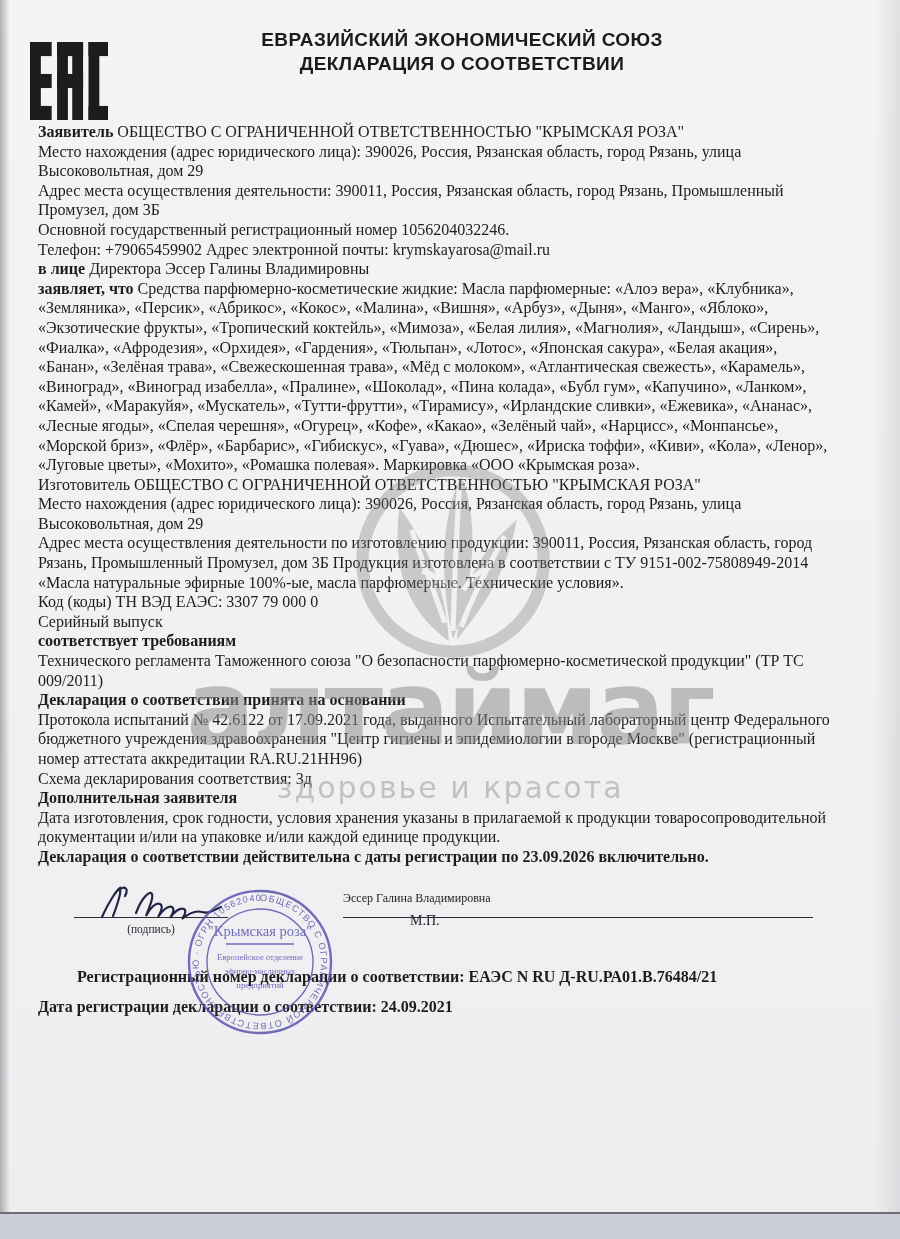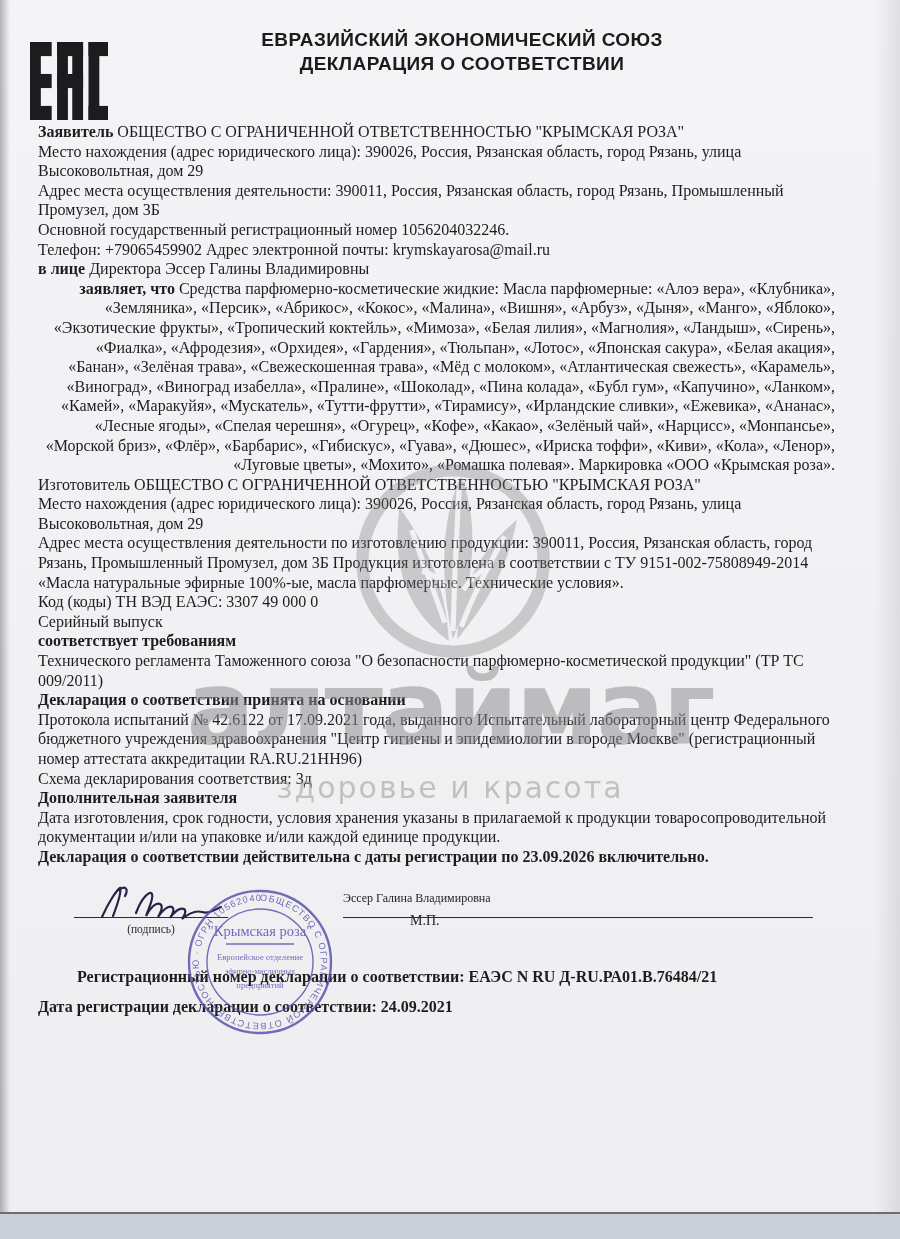--- a/index.html
+++ b/index.html
@@ -28,21 +28,21 @@
     font-family:"Liberation Sans", sans-serif;font-weight:bold;
     font-size:19px;line-height:24px;color:#1b1b1d;letter-spacing:.4px;padding-left:12px;
   }
   .eac{position:absolute;left:30px;top:40px;}
   .content{
     position:absolute;left:38px;top:122px;width:797px;
     font-size:16px;line-height:19.6px;color:#1d1d20;
   }
   .content p{margin:0;}
   b,.b{font-weight:bold;} .mb8{margin-bottom:8px;} .mb10{margin-bottom:10px;}
-  .mb14{margin-bottom:14px;text-align:right;}
+  .mb14{margin-bottom:14px;}
   .sig-area{position:relative;height:86px;margin-top:14px;}
   .sig-line{position:absolute;left:36px;top:36px;width:154px;border-bottom:1.6px solid #2a2a30;}
   .sig-caption{position:absolute;left:36px;top:39px;width:154px;text-align:center;font-size:11.5px;color:#2a2a30;}
   .mp{position:absolute;left:372px;top:30px;font-size:14px;color:#24242a;}
   .fio-name{position:absolute;left:305px;top:8px;width:470px;font-size:12px;color:#1d1d20;}
   .fio-line{position:absolute;left:305px;top:36px;width:470px;border-bottom:1.6px solid #2a2a30;}
   .fio-caption{position:absolute;left:305px;top:39px;width:470px;text-align:center;font-size:11px;color:#2a2a30;}
   .signature-svg{position:absolute;left:58px;top:2px;}
   .reg-lines p{font-weight:bold;}
   .reg-lines p:first-child{margin-bottom:11px;margin-left:39px;}
@@ -98,21 +98,21 @@
       <b>в лице</b> <span>Директора Эссер Галины Владимировны</span>
     </p>
 
     <p class="mb14"><b>заявляет, что</b> <span>Средства парфюмерно-косметические жидкие: Масла парфюмерные: «Алоэ вера», «Клубника», «Земляника», «Персик», «Абрикос», «Кокос», «Малина», «Вишня», «Арбуз», «Дыня», «Манго», «Яблоко», «Экзотические фрукты», «Тропический коктейль», «Мимоза», «Белая лилия», «Магнолия», «Ландыш», «Сирень», «Фиалка», «Афродезия», «Орхидея», «Гардения», «Тюльпан», «Лотос», «Японская сакура», «Белая акация», «Банан», «Зелёная трава», «Свежескошенная трава», «Мёд с молоком», «Атлантическая свежесть», «Карамель», «Виноград», «Виноград изабелла», «Пралине», «Шоколад», «Пина колада», «Бубл гум», «Капучино», «Ланком», «Камей», «Маракуйя», «Мускатель», «Тутти-фрутти», «Тирамису», «Ирландские сливки», «Ежевика», «Ананас», «Лесные ягоды», «Спелая черешня», «Огурец», «Кофе», «Какао», «Зелёный чай», «Нарцисс», «Монпансье», «Морской бриз», «Флёр», «Барбарис», «Гибискус», «Гуава», «Дюшес», «Ириска тоффи», «Киви», «Кола», «Ленор», «Луговые цветы», «Мохито», «Ромашка полевая». Маркировка «ООО «Крымская роза».</span></p>
 
     <p class="mb8"><span>Изготовитель</span> <span>ОБЩЕСТВО С ОГРАНИЧЕННОЙ ОТВЕТСТВЕННОСТЬЮ "КРЫМСКАЯ РОЗА"</span><br>
       <span>Место нахождения (адрес юридического лица): 390026, Россия, Рязанская область, город Рязань, улица Высоковольтная, дом 29</span><br>
       <span>Адрес места осуществления деятельности по изготовлению продукции: 390011, Россия, Рязанская область, город Рязань, Промышленный Промузел, дом 3Б Продукция изготовлена в соответствии с ТУ 9151-002-75808949-2014 «Масла натуральные эфирные 100%-ые, масла парфюмерные. Технические условия».</span>
     </p>
 
-    <p class="mb8">Код (коды) ТН ВЭД ЕАЭС: 3307 49 000 0</p>
+    <p class="mb8">Код (коды) ТН ВЭД ЕАЭС: 3307 79 000 0</p>
     <p class="mb8">Серийный выпуск</p>
 
     <p class="b">соответствует требованиям</p>
     <p class="mb8">Технического регламента Таможенного союза "О безопасности парфюмерно-косметической продукции" (ТР ТС 009/2011)</p>
 
     <p class="b">Декларация о соответствии принята на основании</p>
     <p>Протокола испытаний № 42.6122 от 17.09.2021 года, выданного Испытательный лабораторный центр Федерального бюджетного учреждения здравоохранения "Центр гигиены и эпидемиологии в городе Москве" (регистрационный номер аттестата аккредитации RA.RU.21НН96)</p>
     <p class="mb8">Схема декларирования соответствия: 3д</p>
 
     <p class="b">Дополнительная заявителя</p>

